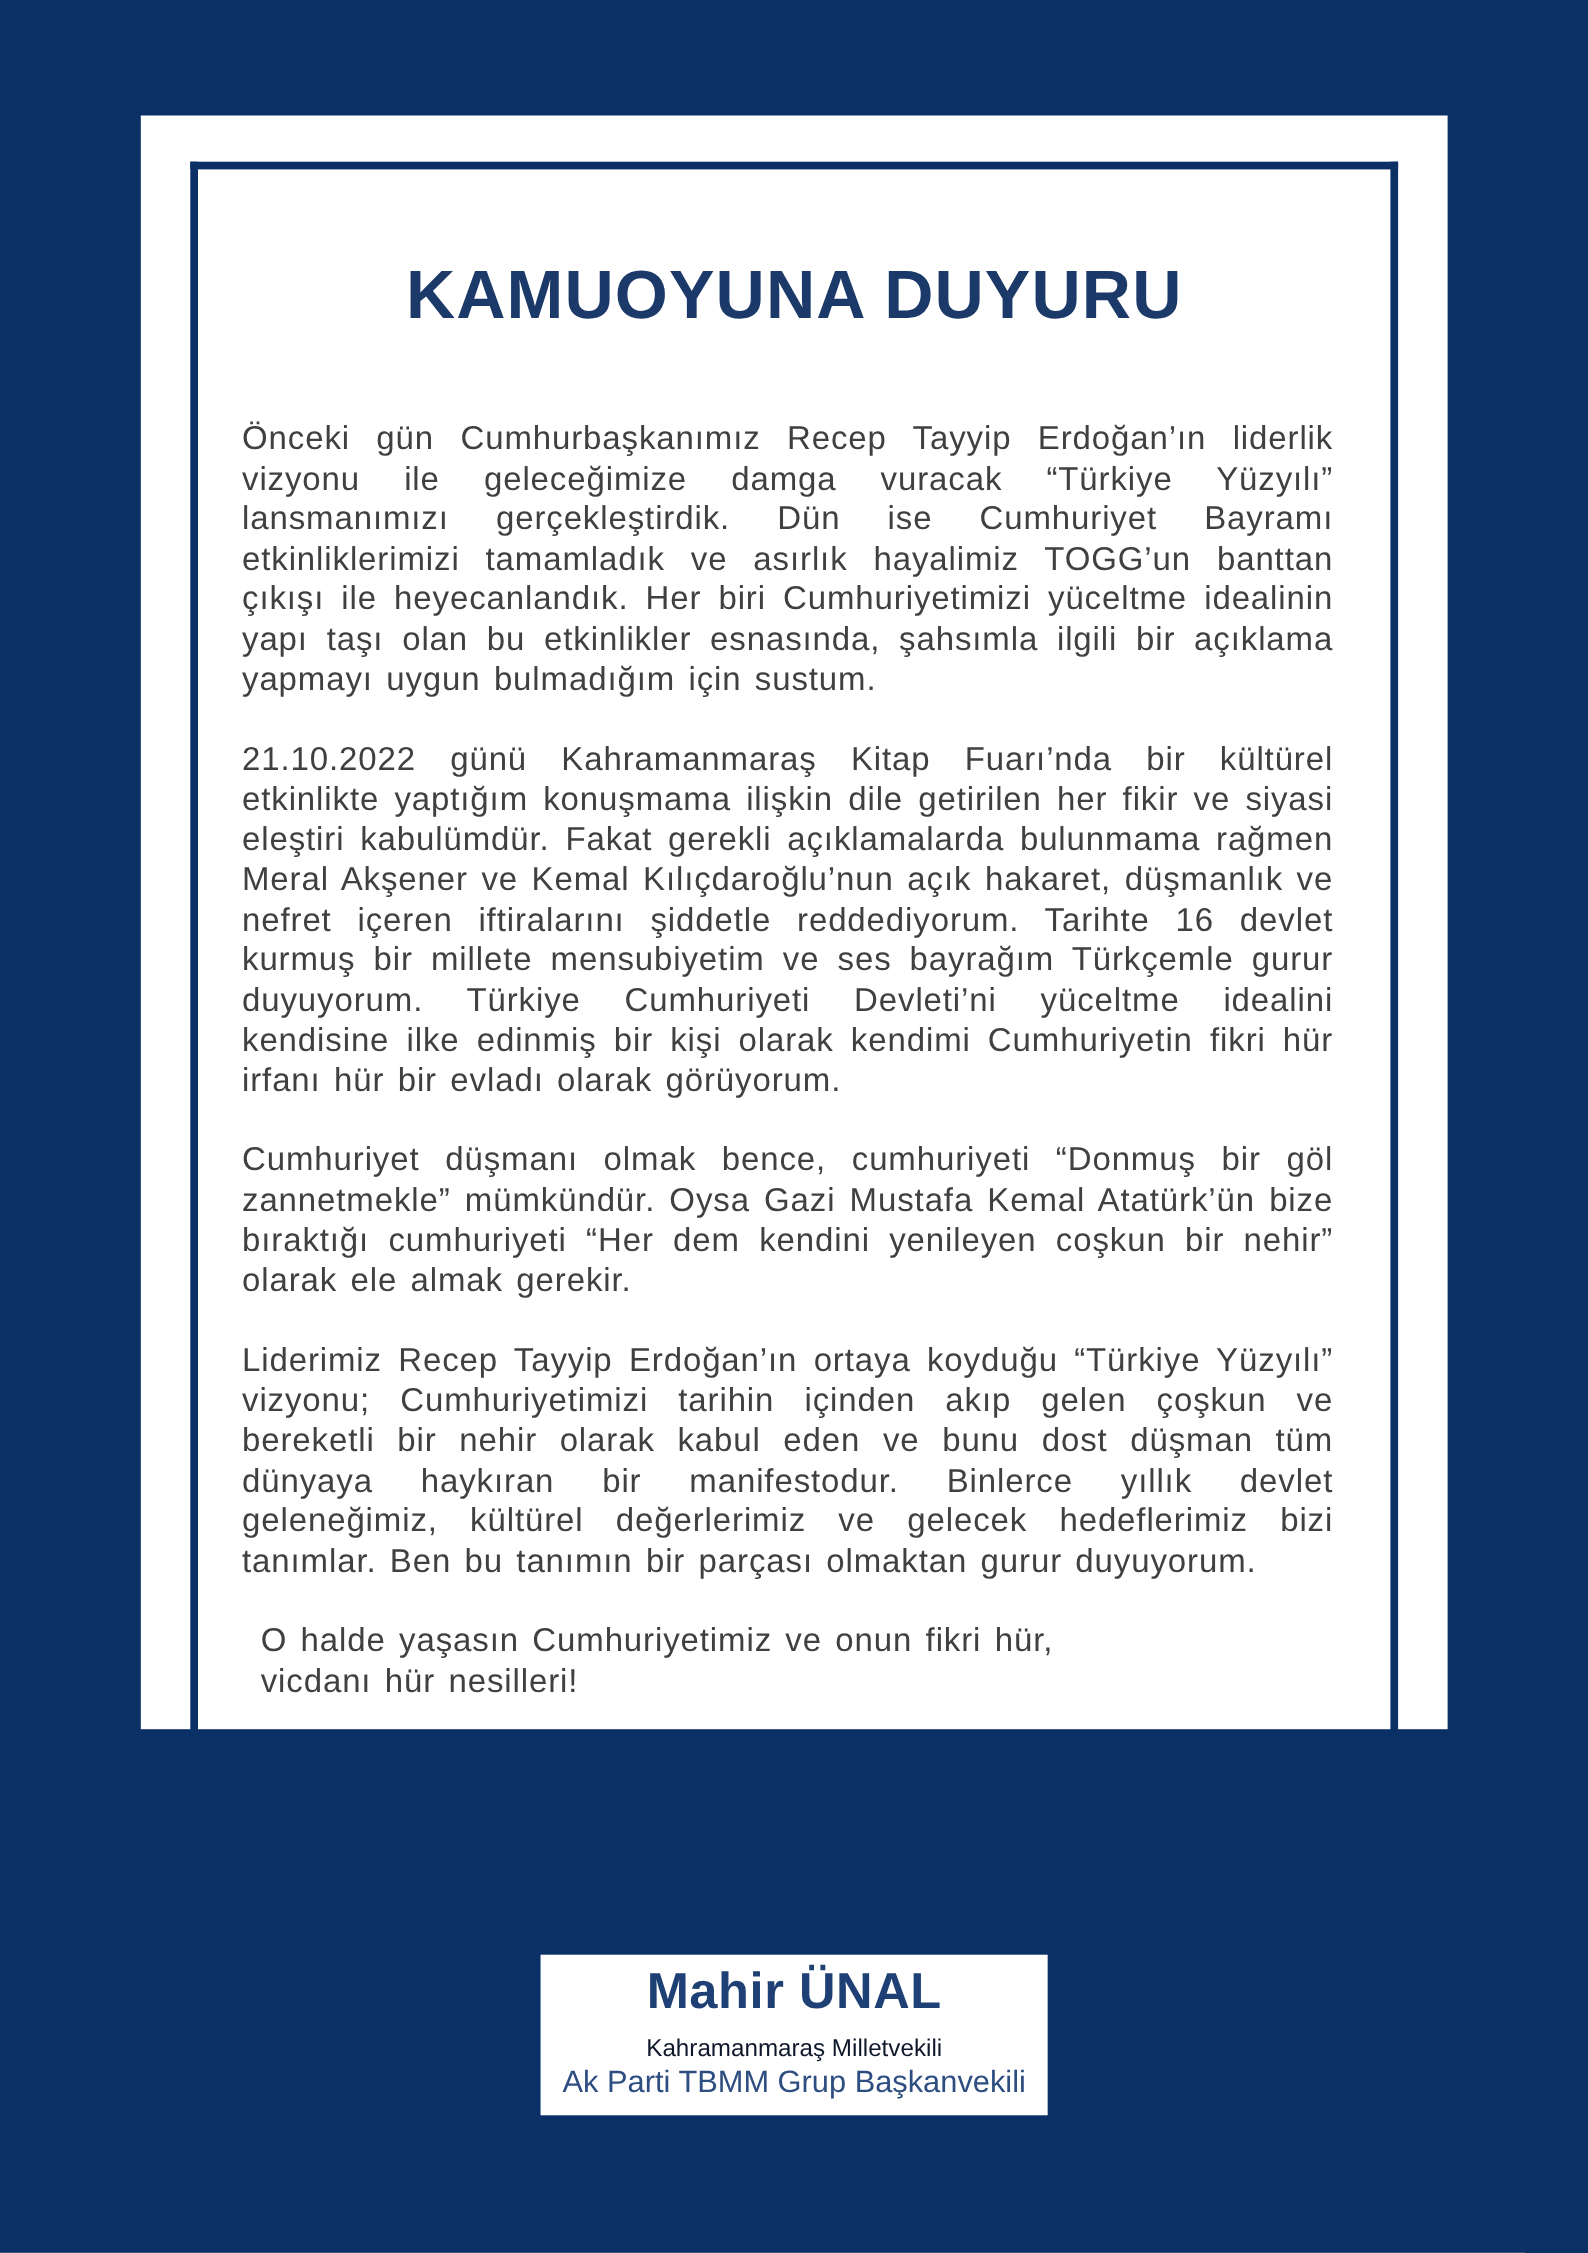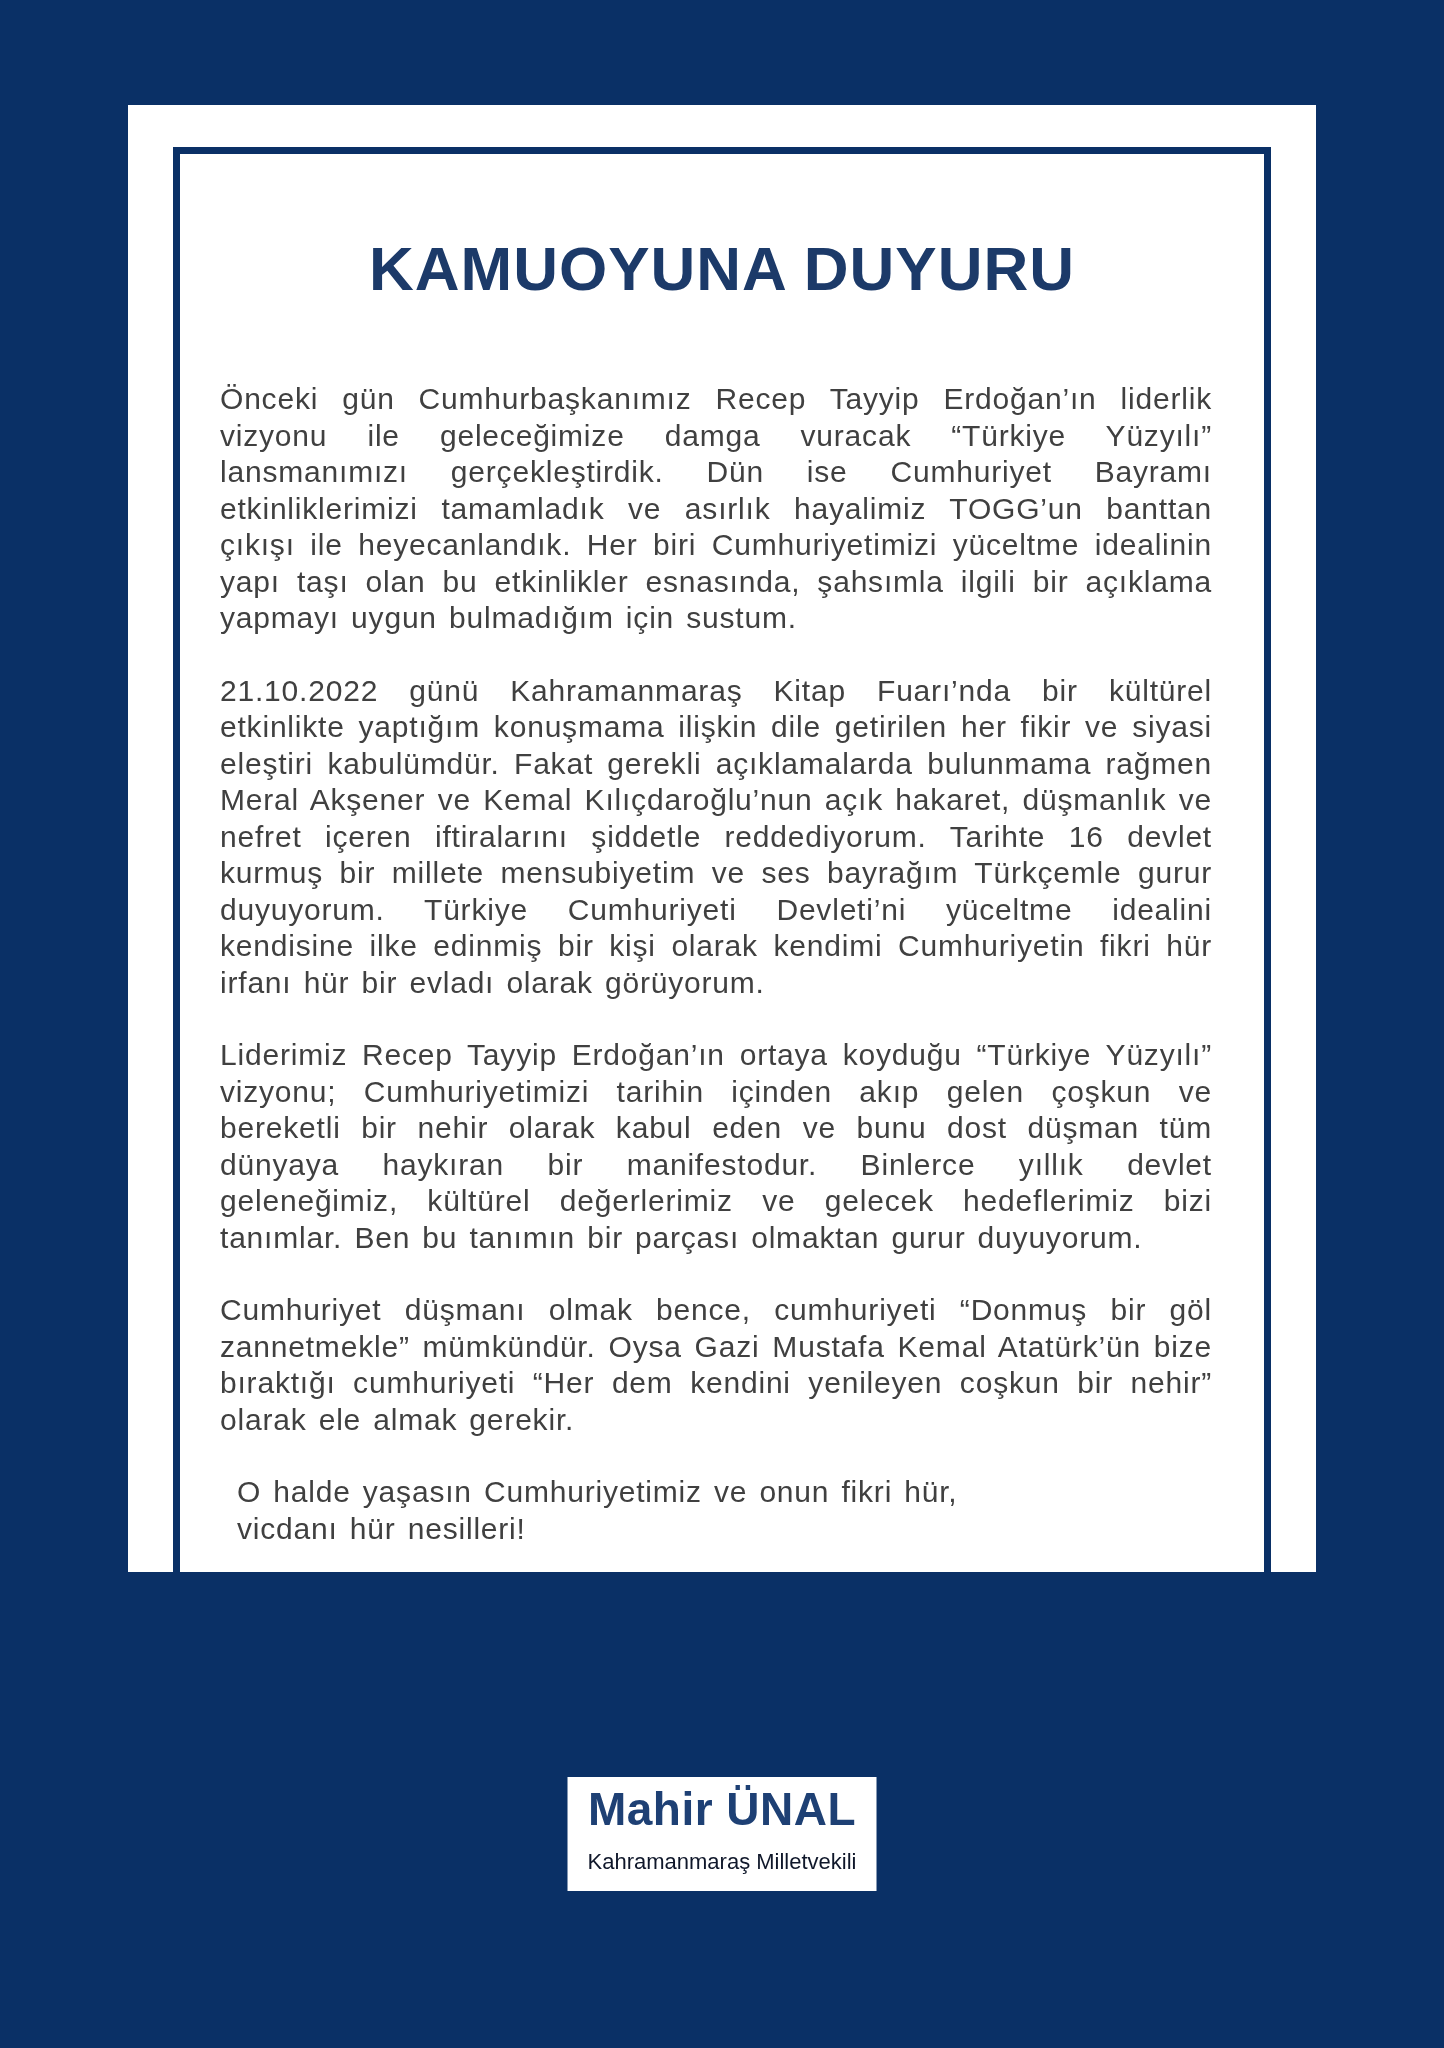--- a/index.html
+++ b/index.html
@@ -115,25 +115,26 @@
   <div class="card">
 
     <div class="frame"></div>
     <div class="frame-bottom-line"></div>
 
     <div class="title">KAMUOYUNA DUYURU</div>
 
     <div class="body-text">
       <p>Önceki gün Cumhurbaşkanımız Recep Tayyip Erdoğan’ın liderlik vizyonu ile geleceğimize damga vuracak “Türkiye Yüzyılı” lansmanımızı gerçekleştirdik. Dün ise Cumhuriyet Bayramı etkinliklerimizi tamamladık ve asırlık hayalimiz TOGG’un banttan çıkışı ile heyecanlandık. Her biri Cumhuriyetimizi yüceltme idealinin yapı taşı olan bu etkinlikler esnasında, şahsımla ilgili bir açıklama yapmayı uygun bulmadığım için sustum.</p>
       <p>21.10.2022 günü Kahramanmaraş Kitap Fuarı’nda bir kültürel etkinlikte yaptığım konuşmama ilişkin dile getirilen her fikir ve siyasi eleştiri kabulümdür. Fakat gerekli açıklamalarda bulunmama rağmen Meral Akşener ve Kemal Kılıçdaroğlu’nun açık hakaret, düşmanlık ve nefret içeren iftiralarını şiddetle reddediyorum. Tarihte 16 devlet kurmuş bir millete mensubiyetim ve ses bayrağım Türkçemle gurur duyuyorum. Türkiye Cumhuriyeti Devleti’ni yüceltme idealini kendisine ilke edinmiş bir kişi olarak kendimi Cumhuriyetin fikri hür irfanı hür bir evladı olarak görüyorum.</p>
+      <p>Cumhuriyet düşmanı olmak bence, cumhuriyeti “Donmuş bir göl zannetmekle” mümkündür. Oysa Gazi Mustafa Kemal Atatürk’ün bize bıraktığı cumhuriyeti “Her dem kendini yenileyen coşkun bir nehir” olarak ele almak gerekir.</p>
       <p>Liderimiz Recep Tayyip Erdoğan’ın ortaya koyduğu “Türkiye Yüzyılı” vizyonu; Cumhuriyetimizi tarihin içinden akıp gelen çoşkun ve bereketli bir nehir olarak kabul eden ve bunu dost düşman tüm dünyaya haykıran bir manifestodur. Binlerce yıllık devlet geleneğimiz, kültürel değerlerimiz ve gelecek hedeflerimiz bizi tanımlar. Ben bu tanımın bir parçası olmaktan gurur duyuyorum.</p>
-      <p>Cumhuriyet düşmanı olmak bence, cumhuriyeti “Donmuş bir göl zannetmekle” mümkündür. Oysa Gazi Mustafa Kemal Atatürk’ün bize bıraktığı cumhuriyeti “Her dem kendini yenileyen coşkun bir nehir” olarak ele almak gerekir.</p>
       <p class="no-justify">O halde yaşasın Cumhuriyetimiz ve onun fikri hür,
 vicdanı hür nesilleri!</p>
     </div>
 
     <div class="signature">
       <div class="name">Mahir ÜNAL</div>
       <div class="role1">Kahramanmaraş Milletvekili</div>
+      <div class="role2">Ak Parti TBMM Grup Başkanvekili</div>
     </div>
 
   </div>
 </div>
 
 </body></html>

